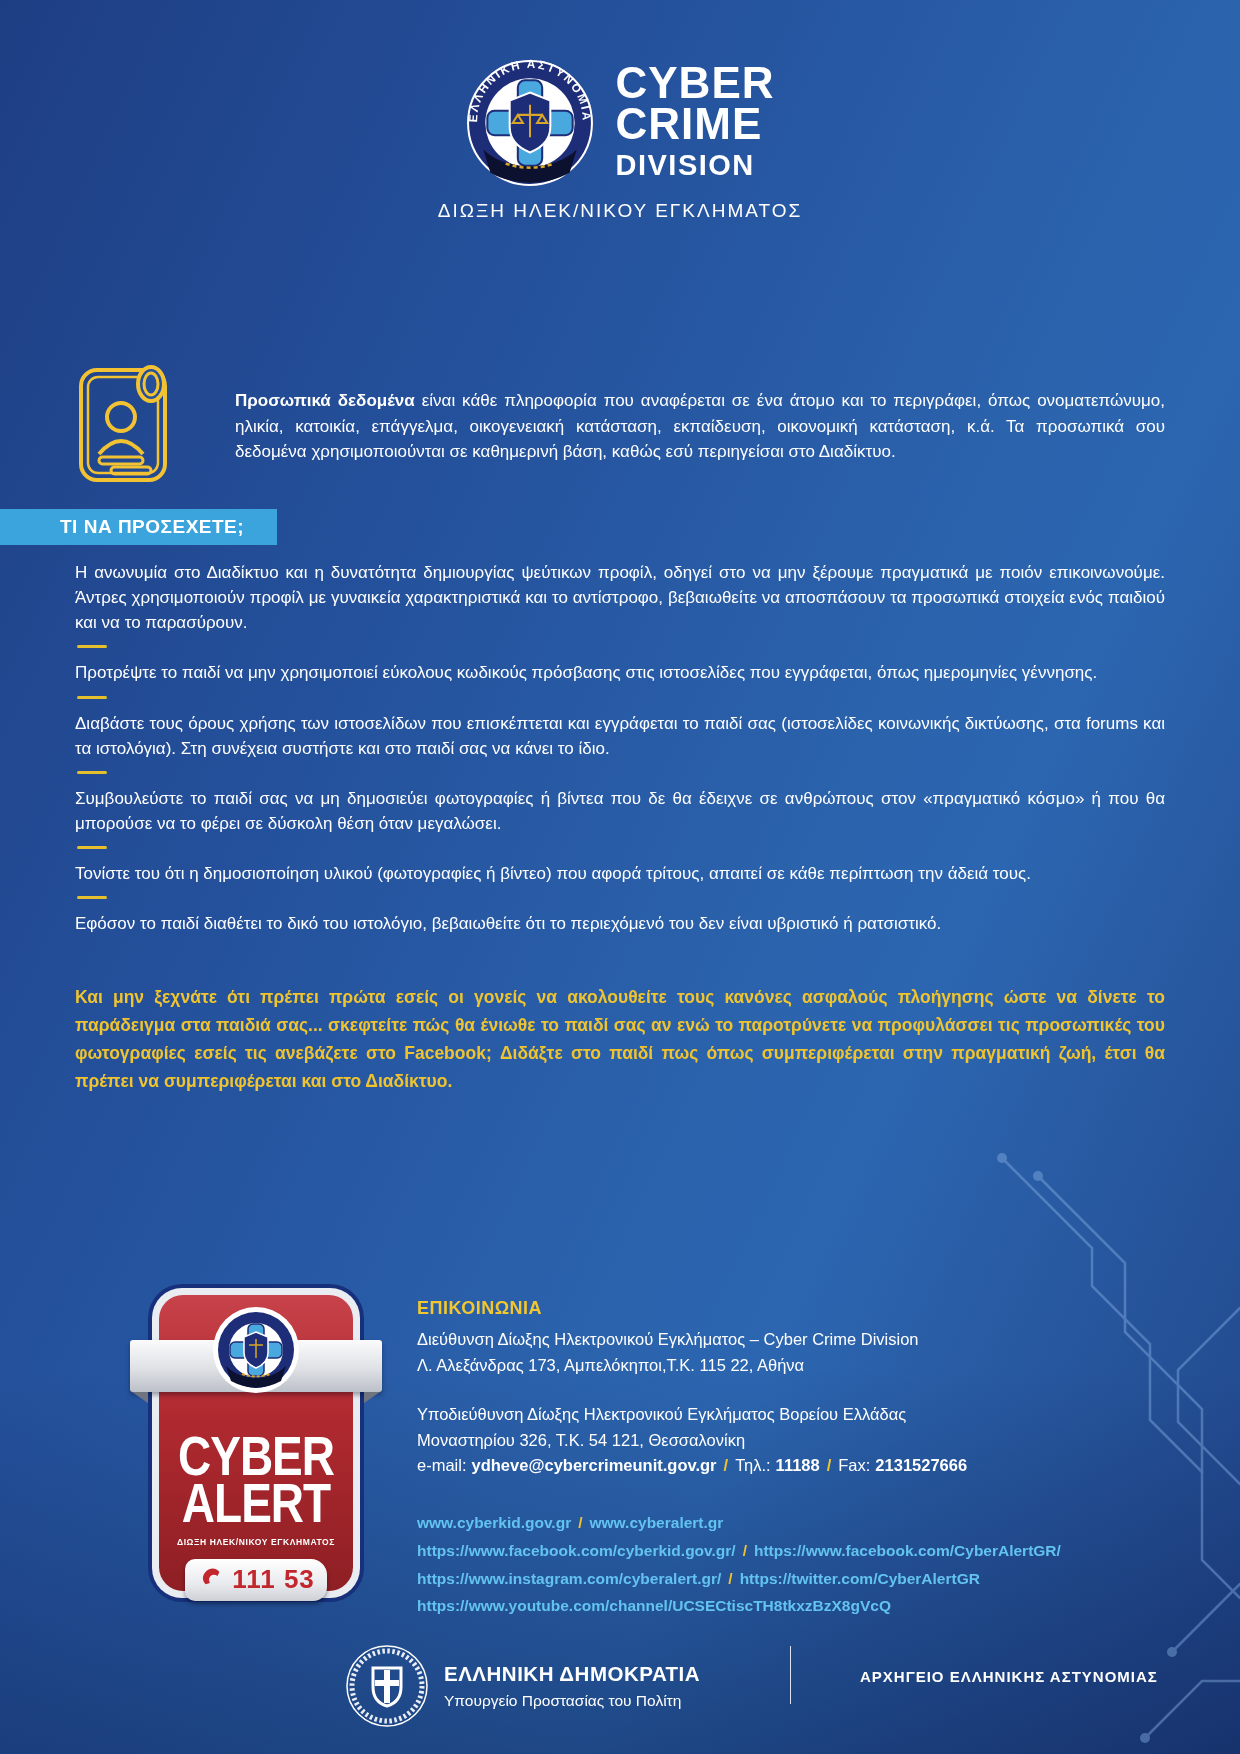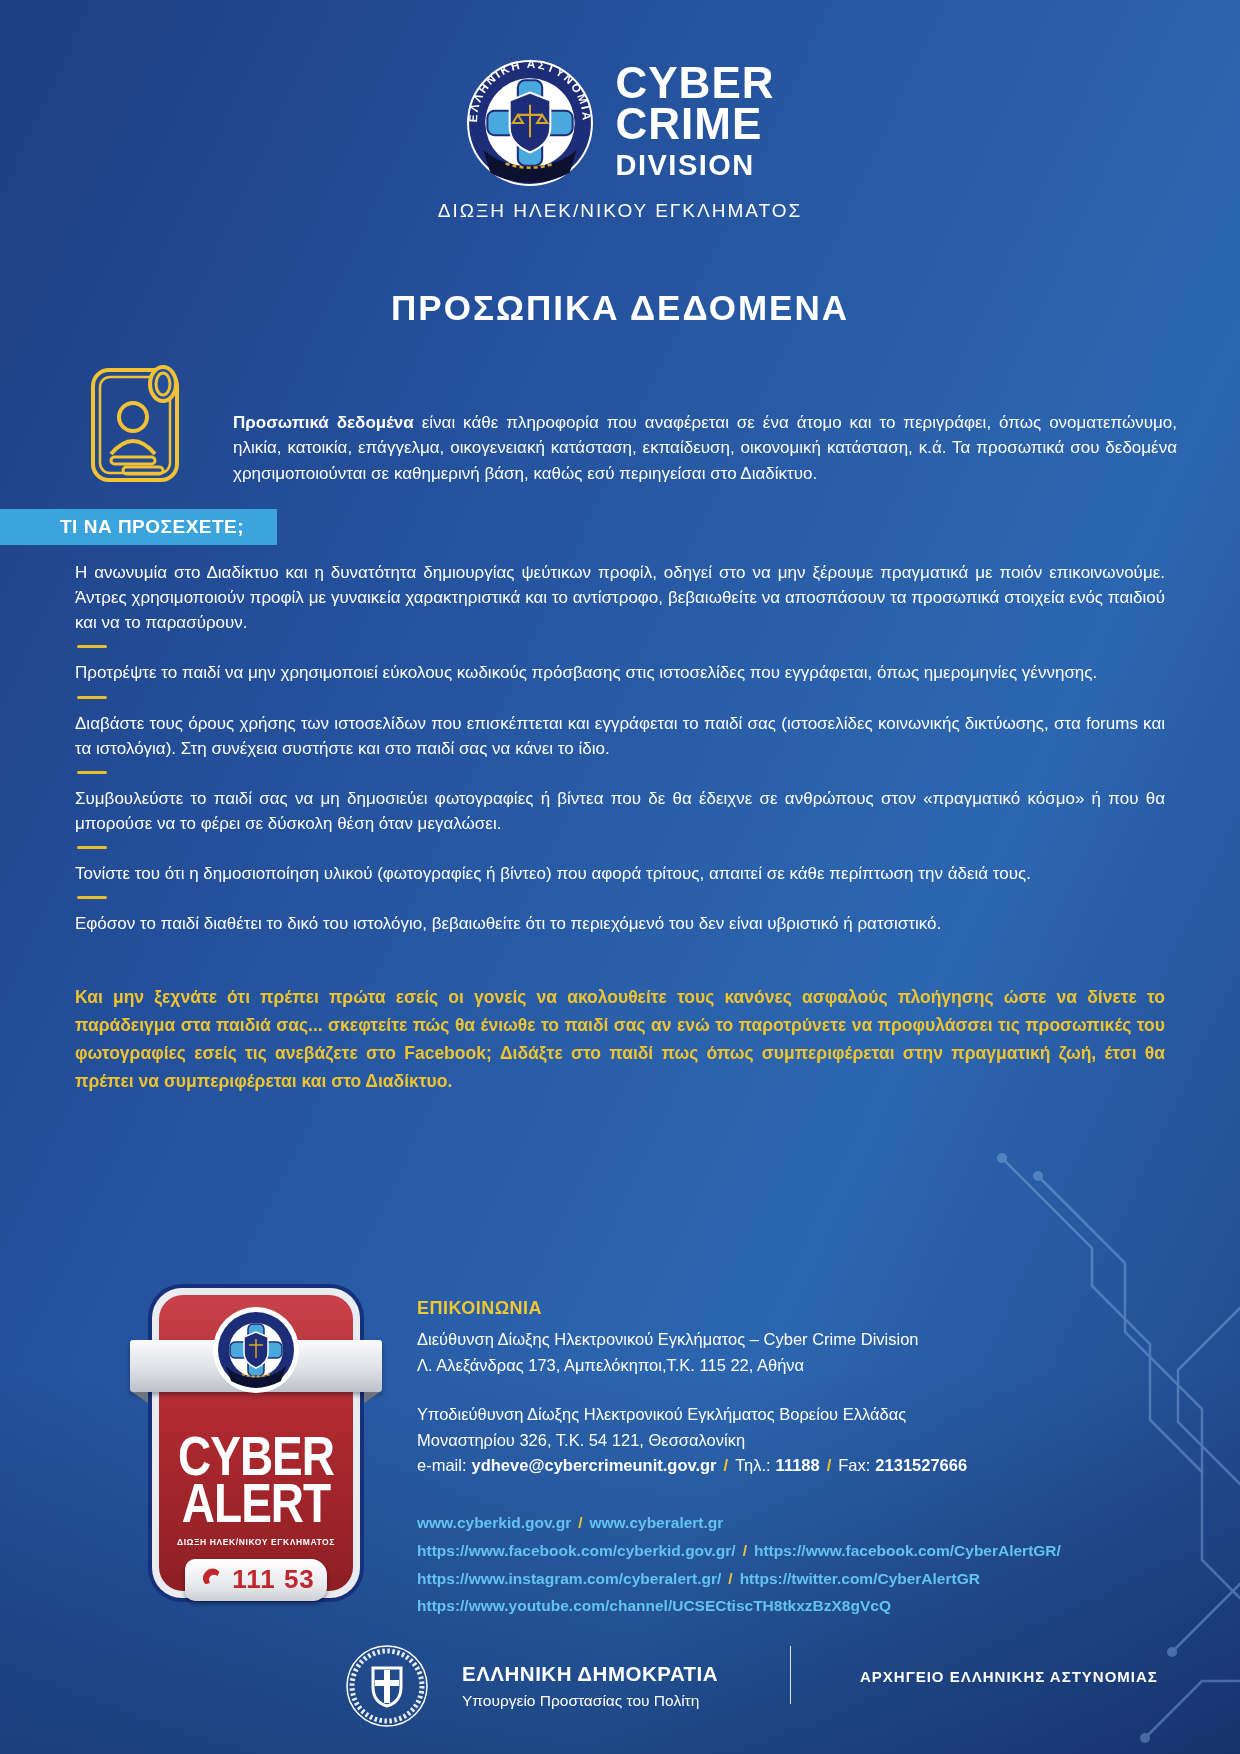--- a/index.html
+++ b/index.html
@@ -14,21 +14,21 @@
   .header{position:absolute;top:58px;left:0;width:100%;text-align:center;}
   .brand-row{display:flex;justify-content:center;align-items:center;gap:20px;}
   .brand-text{text-align:left;font-weight:bold;color:#fff;}
   .brand-line.lg{font-size:44px;line-height:.93;letter-spacing:1px;}
   .brand-line.sm{font-size:29px;line-height:1.15;letter-spacing:1.5px;margin-top:4px;}
   .brand-sub{margin-top:12px;font-size:19px;letter-spacing:2px;color:#fff;}
   
   .title{position:absolute;top:288px;left:0;width:100%;margin:0;text-align:center;
     font-size:35px;font-weight:bold;letter-spacing:2px;}
   
-  .intro{position:absolute;top:362px;left:87px;width:1090px;display:flex;gap:42px;align-items:flex-end;}
+  .intro{position:absolute;top:362px;left:75px;width:1090px;display:flex;gap:56px;align-items:flex-start;}
   .id-card{flex:0 0 auto;}
   .intro-text{margin:26px 0 0 0;font-size:17px;line-height:1.5;text-align:justify;}
   .intro-text .lead{font-weight:bold;}
   
   .section-bar{position:absolute;top:509px;left:0;width:277px;height:36px;background:#3BA4DC;
     display:flex;align-items:center;padding-left:60px;box-sizing:border-box;
     font-size:19px;font-weight:bold;letter-spacing:.5px;color:#fff;}
   
   .tips{position:absolute;top:560px;left:75px;width:1090px;}
   .tip{margin:0 0 9px 0;font-size:17px;line-height:1.48;text-align:justify;color:#fff;}
@@ -63,21 +63,21 @@
   .contact-heading{margin:0 0 8px 0;font-size:18px;font-weight:bold;letter-spacing:.5px;color:#F2C72F;}
   .contact-block{margin-bottom:24px;}
   .contact-line{font-size:16.5px;line-height:1.55;color:#fff;}
   .contact-line .lbl{margin-right:5px;}
   .contact-line b, .contact-line a{font-weight:bold;color:#fff;text-decoration:none;}
   .sep{color:#EFC42F;font-weight:bold;margin:0 7px;}
   .links{margin-top:30px;}
   .link-row{font-size:15.5px;font-weight:bold;line-height:1.8;}
   .link-row a{color:#63C3EF;text-decoration:none;cursor:pointer;}
   
-  .footer-left{position:absolute;left:344px;top:1643px;display:flex;align-items:center;gap:32px;}
+  .footer-left{position:absolute;left:344px;top:1643px;display:flex;align-items:center;gap:14px;}
   .gov-title{font-size:20.5px;font-weight:bold;letter-spacing:.5px;color:#fff;}
   .gov-subtitle{font-size:15.5px;margin-top:6px;color:#fff;}
   .footer-divider{position:absolute;left:790px;top:1646px;width:1px;height:58px;background:rgba(255,255,255,.85);}
   .footer-right{position:absolute;left:860px;top:1668px;font-size:15px;font-weight:bold;letter-spacing:1px;color:#fff;}
   
   .circuit{position:absolute;right:0;top:1090px;pointer-events:none;}
 </style>
 </head>
 <body>
 
@@ -118,21 +118,20 @@
       </svg>
       <div class="brand-text">
         <div class="brand-line lg">CYBER</div>
         <div class="brand-line lg">CRIME</div>
         <div class="brand-line sm">DIVISION</div>
       </div>
     </div>
     <div class="brand-sub">ΔΙΩΞΗ ΗΛΕΚ/ΝΙΚΟΥ ΕΓΚΛΗΜΑΤΟΣ</div>
   </header>
 
-  <h1 class="title">ΠΡΟΣΩΠΙΚΑ ΔΕΔΟΜΕΝΑ</h1>
 
   <section class="intro">
     <svg class="id-card" width="104" height="124" viewBox="0 0 104 124">
       <g fill="none" stroke="#F2C233" stroke-width="4">
         <rect x="6" y="8" width="84" height="110" rx="16"></rect>
         <rect x="13" y="15" width="70" height="96" rx="10" stroke-width="2.5"></rect>
         <ellipse cx="76" cy="22" rx="13" ry="17" fill="#24509B"></ellipse>
         <ellipse cx="76" cy="22" rx="7" ry="11" stroke-width="3"></ellipse>
         <circle cx="46" cy="55" r="14"></circle>
         <path d="M24 92 q22 -26 44 0"></path>

